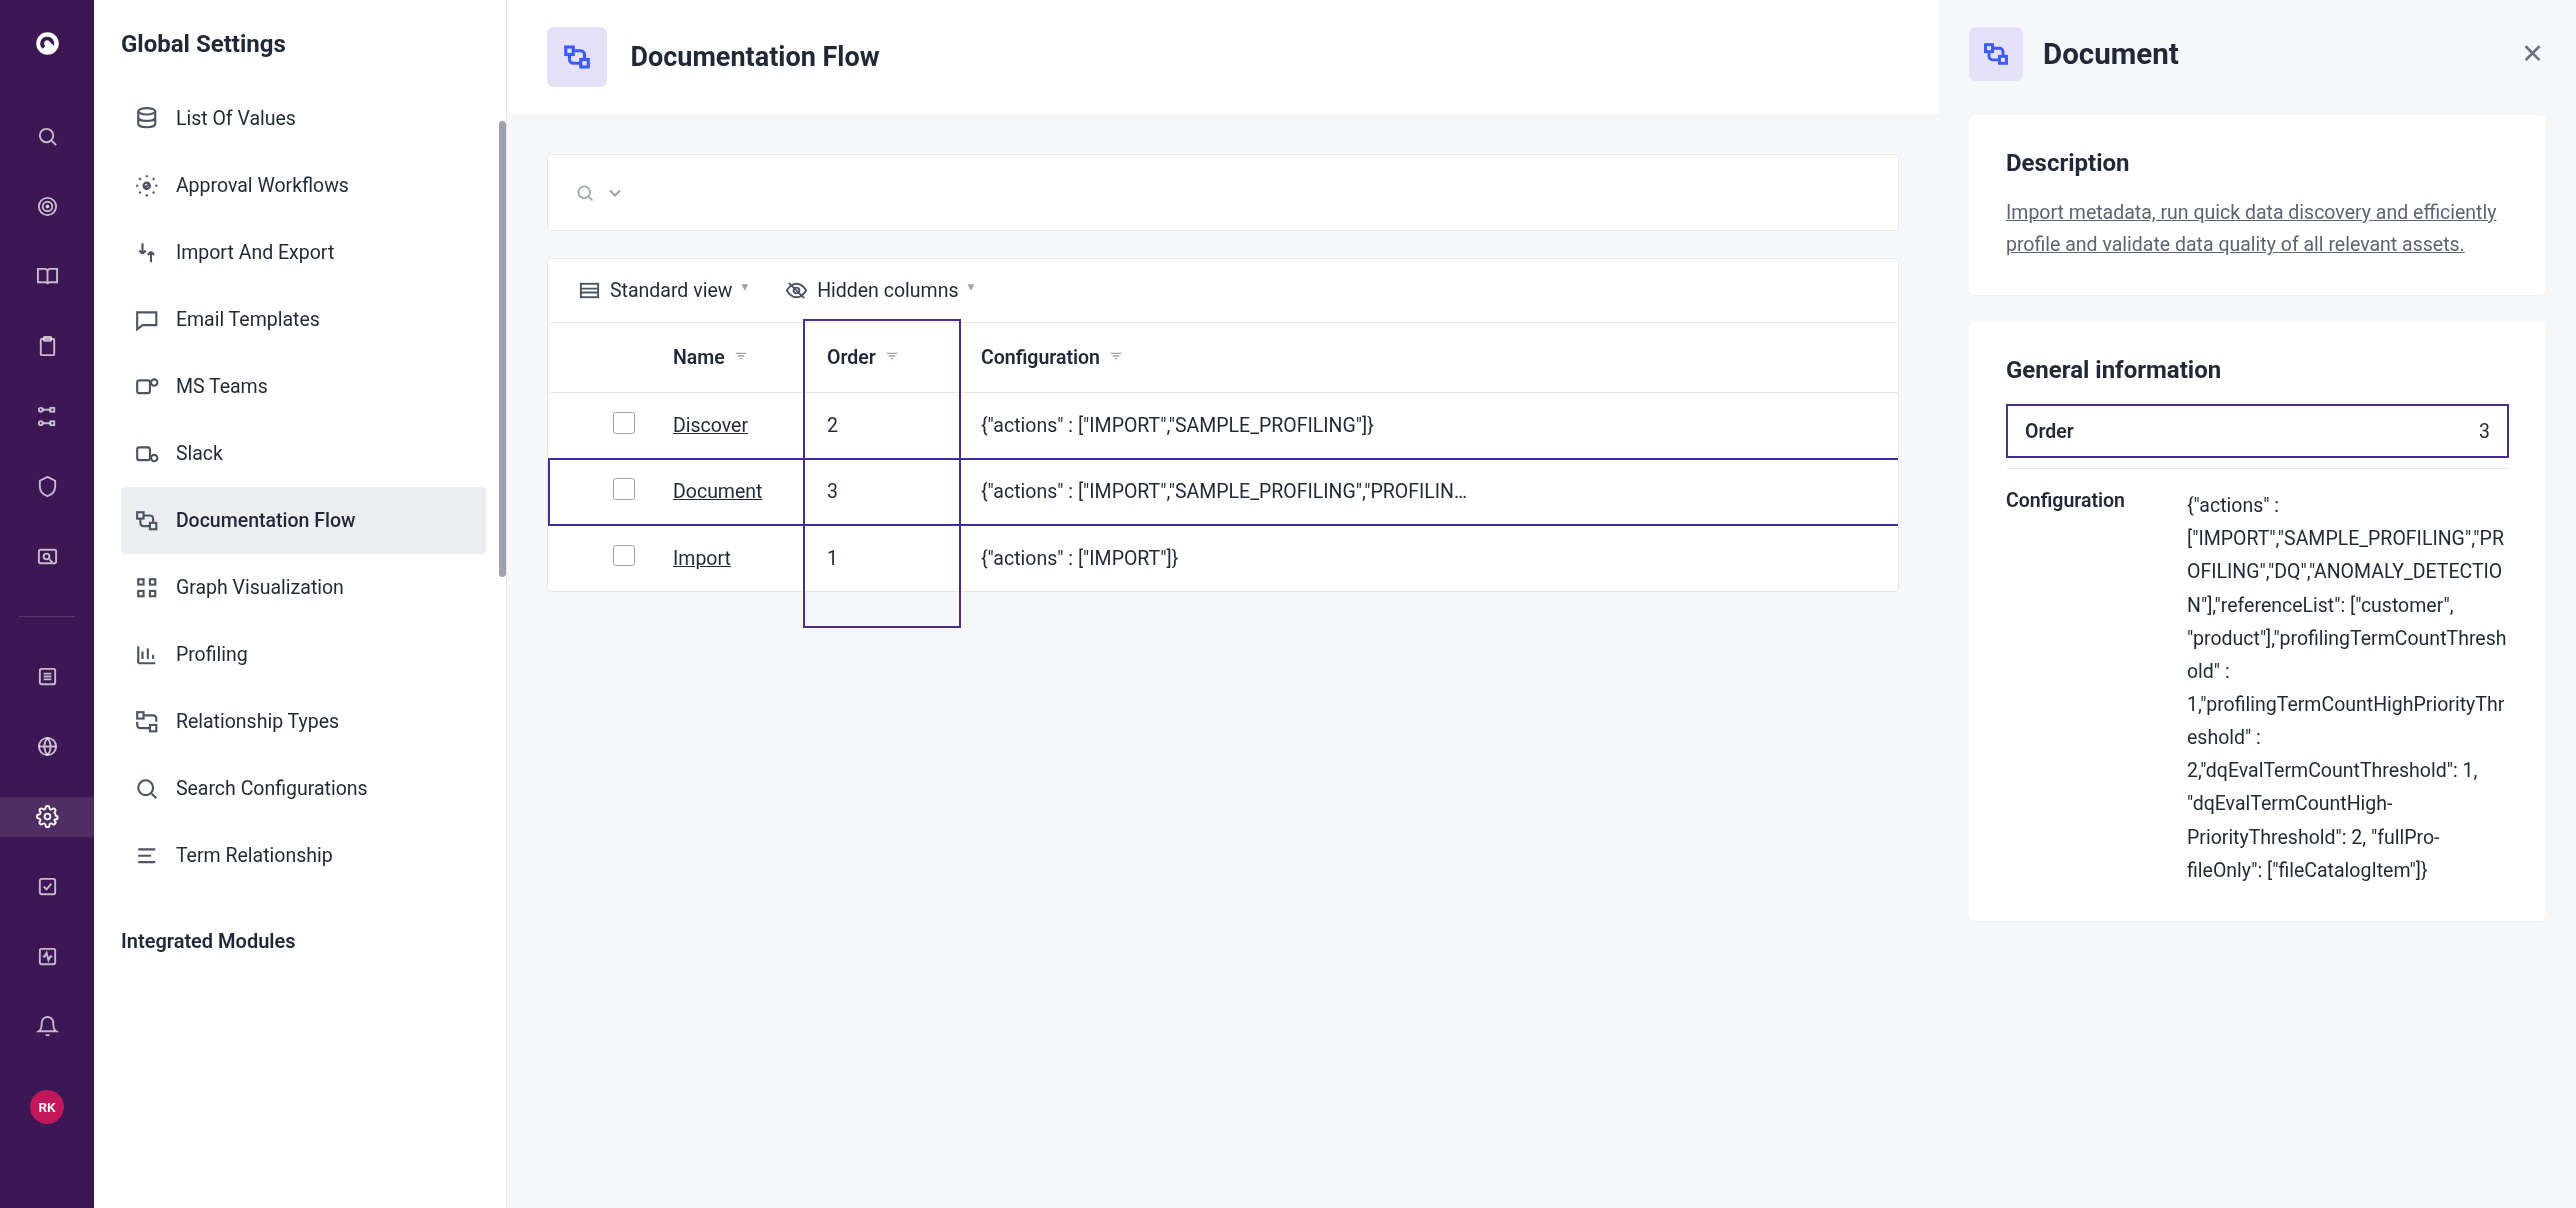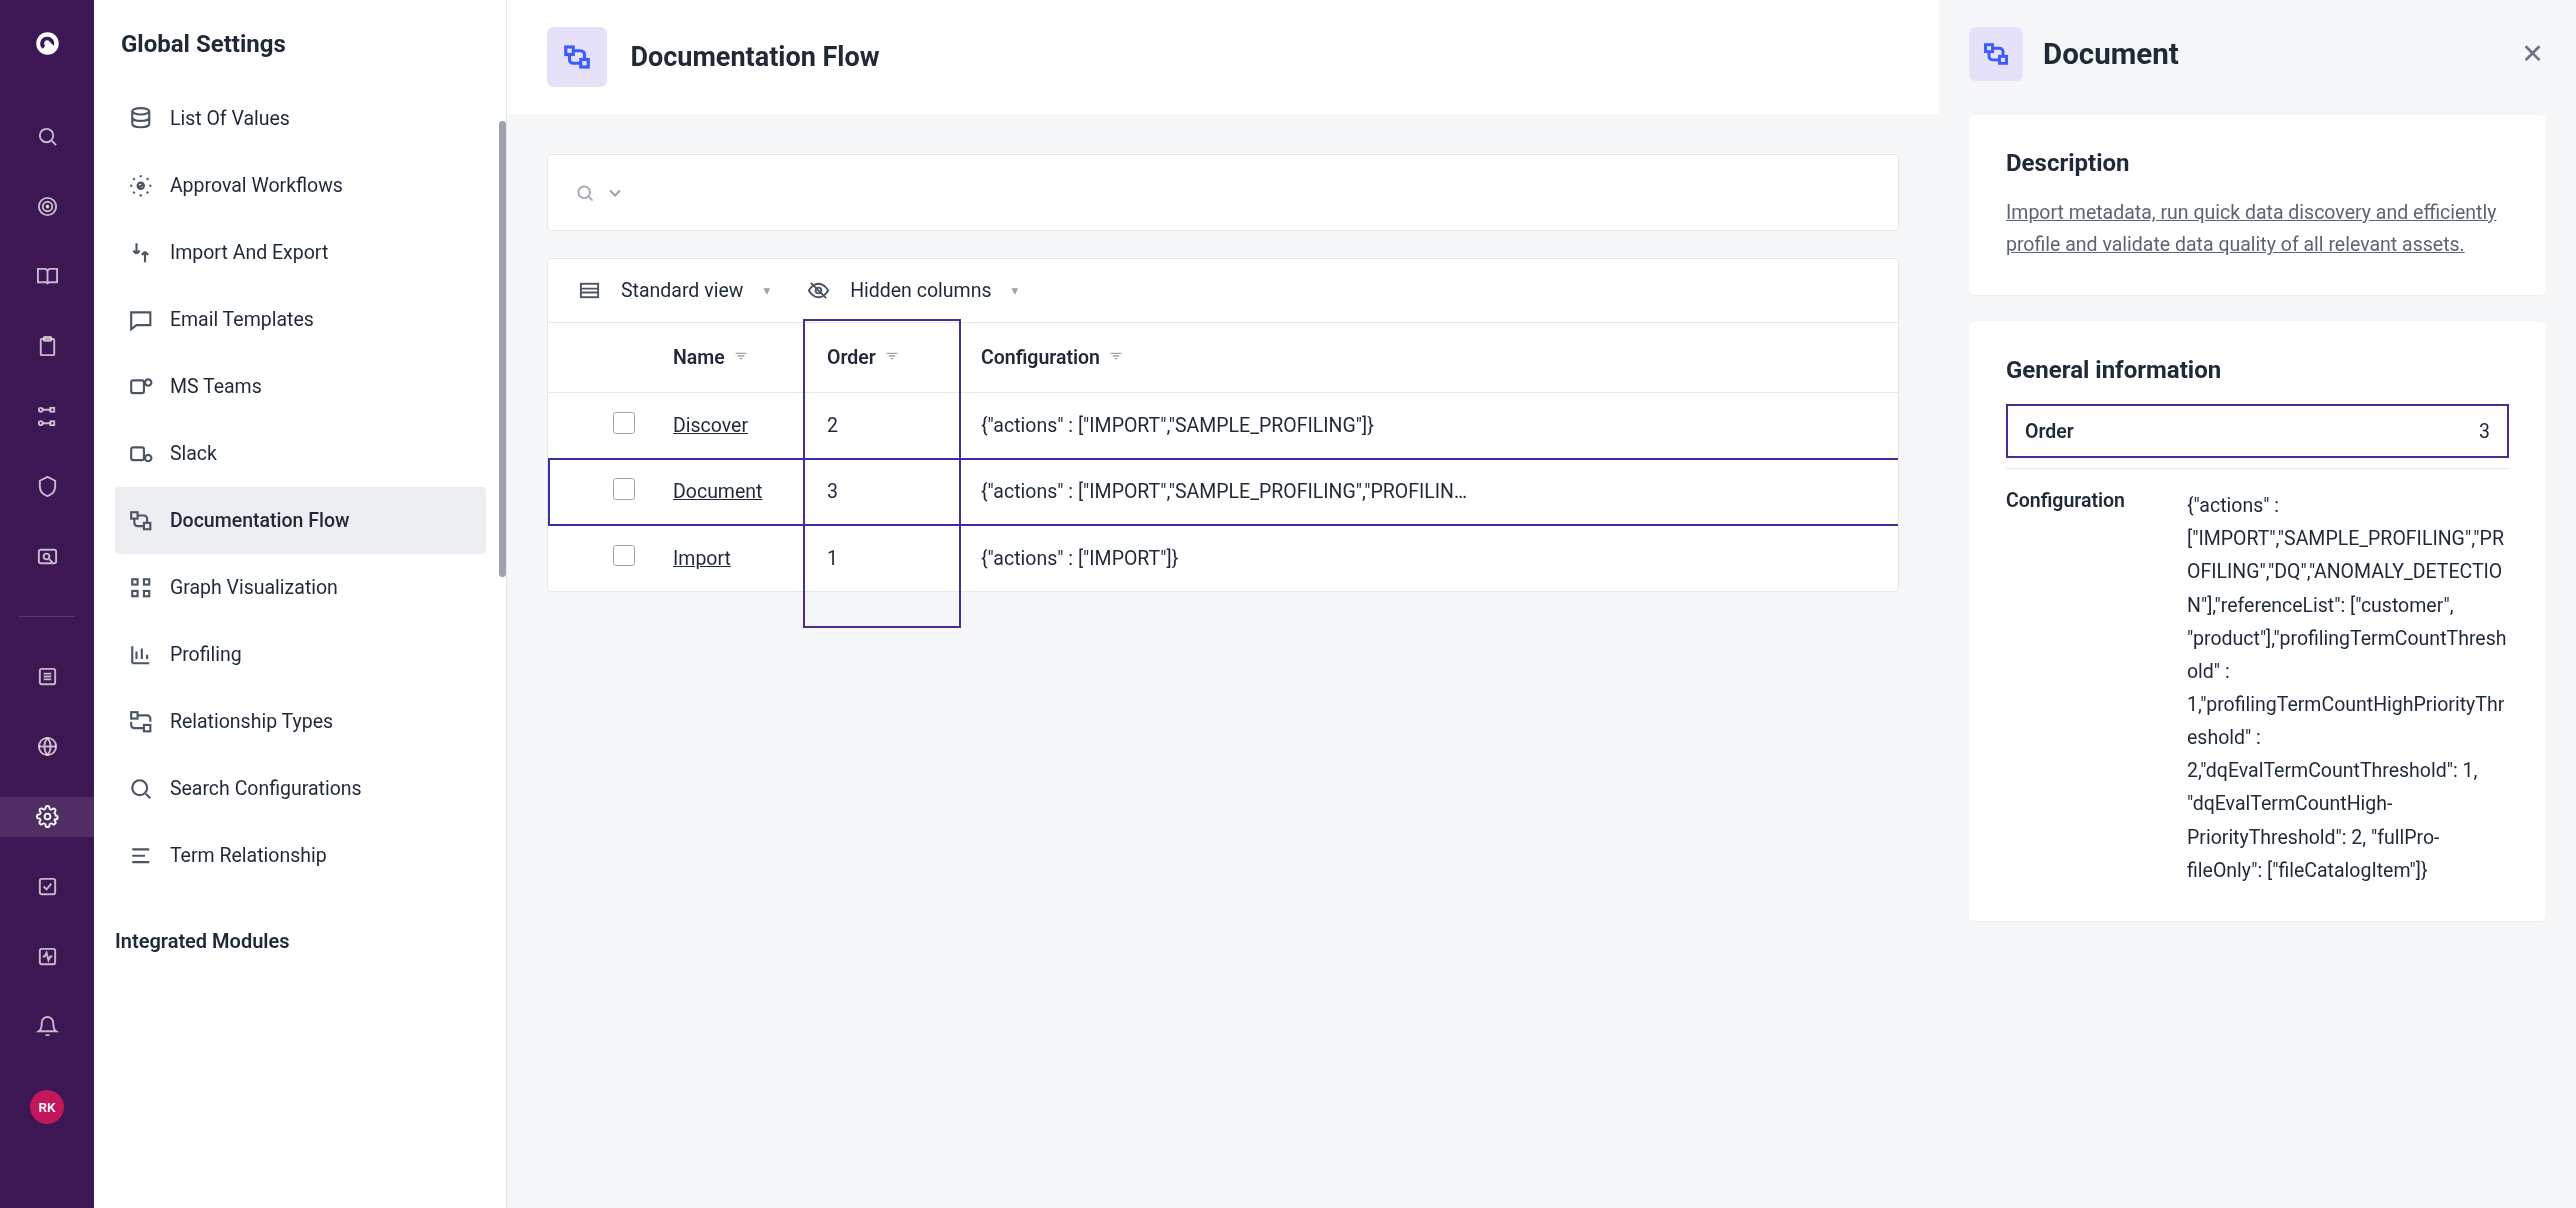--- a/index.html
+++ b/index.html
@@ -83,21 +83,21 @@
     flex-shrink:0;
     overflow-y:auto;
     position:relative;
   }
   .settings-sidebar h1 {
     font-size: 24px;
     font-weight: 700;
     margin: 30px 0 27px 27px;
   }
   .settings-sidebar .scroll-inner {
-    padding-left: 21px;
+    padding-left: 27px;
   }
   .sidebar-item {
     display:flex; align-items:center;
     gap: 16px;
     height: 67px;
     padding-left: 13.4px;
     border-radius: 4px;
     margin-right: 20px;
     cursor:pointer;
     color: var(--text-primary);
@@ -179,21 +179,21 @@
     margin-top: 27px;
   }
   .view-controls {
     display:flex; align-items:center;
     gap: 37px;
     padding: 20px 30px;
     font-size: 19.5px;
     color: var(--text-primary);
   }
   .view-controls .vc {
-    display:flex; align-items:center; gap:20px;
+    display:flex; gap:9px;
     cursor:pointer;
   }
   .view-controls .vc .chev { color:#9ca3af; font-size: 13.4px; }
   .view-controls svg { width:23px; height:23px; color:#4b5563; }
 
   table.data-table {
     width:100%;
     border-collapse: collapse;
     font-size: 19.5px;
   }

